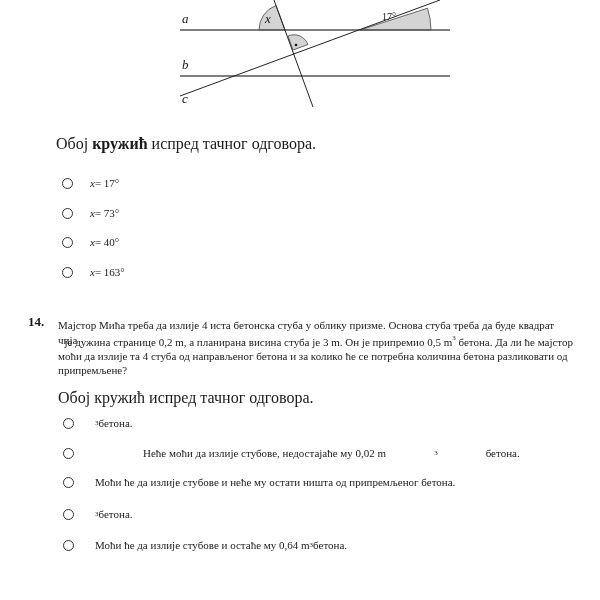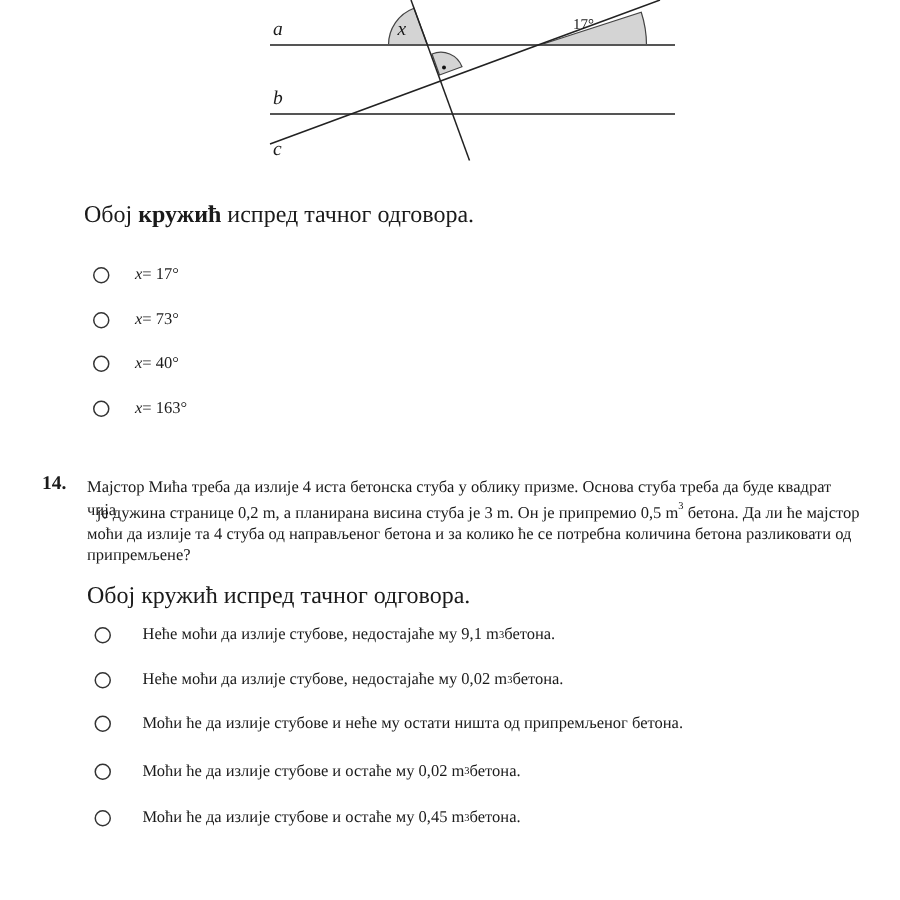--- a/index.html
+++ b/index.html
@@ -74,38 +74,36 @@
 <div class="abs qtext" style="left:58px;top:335px;text-align:right;">
   <span>је дужина странице 0,2 m, а планирана висина стуба је 3 m. Он је припремио 0,5 m</span><sup>3</sup><span> бетона. Да ли ће мајстор</span>
 </div>
 <div class="abs qtext" style="left:58px;top:349px;">моћи да излије та 4 стуба од направљеног бетона и за колико ће се потребна количина бетона разликовати од</div>
 <div class="abs qtext" style="left:58px;top:363px;">припремљене?</div>
 
 <div class="abs instr" style="left:58px;top:389px;">Обој кружић испред тачног одговора.</div>
 
 <div class="abs opt opt2" style="left:63px;top:417px;">
   <span class="radio"></span>
-  <span>Неће моћи да излије стубове, недостајаће му 9,1 m</span>
     <sup>3</sup>
     <span> бетона.</span>
 </div>
-<div class="abs opt opt2" style="left:63px;top:447px;">
+<div class="abs opt opt2" style="left:63px;top:447px;gap:48px;">
   <span class="radio"></span>
   <span>Неће моћи да излије стубове, недостајаће му 0,02 m</span>
     <sup>3</sup>
     <span> бетона.</span>
 </div>
 <div class="abs opt opt2" style="left:63px;top:476px;align-items:flex-end;">
   <span class="radio"></span>
   <span>Моћи ће да излије стубове и неће му остати ништа од припремљеног бетона.</span>
 </div>
 <div class="abs opt opt2" style="left:63px;top:508px;">
   <span class="radio"></span>
-  <span>Моћи ће да излије стубове и остаће му 0,02 m</span>
     <sup>3</sup>
     <span> бетона.</span>
 </div>
 <div class="abs opt opt2" style="left:63px;top:539px;">
   <span class="radio"></span>
-  <span>Моћи ће да излије стубове и остаће му 0,45 m</span>
+  <span>Моћи ће да излије стубове и остаће му 0,64 m</span>
     <sup>3</sup>
     <span> бетона.</span>
 </div>
 
 </body></html>

